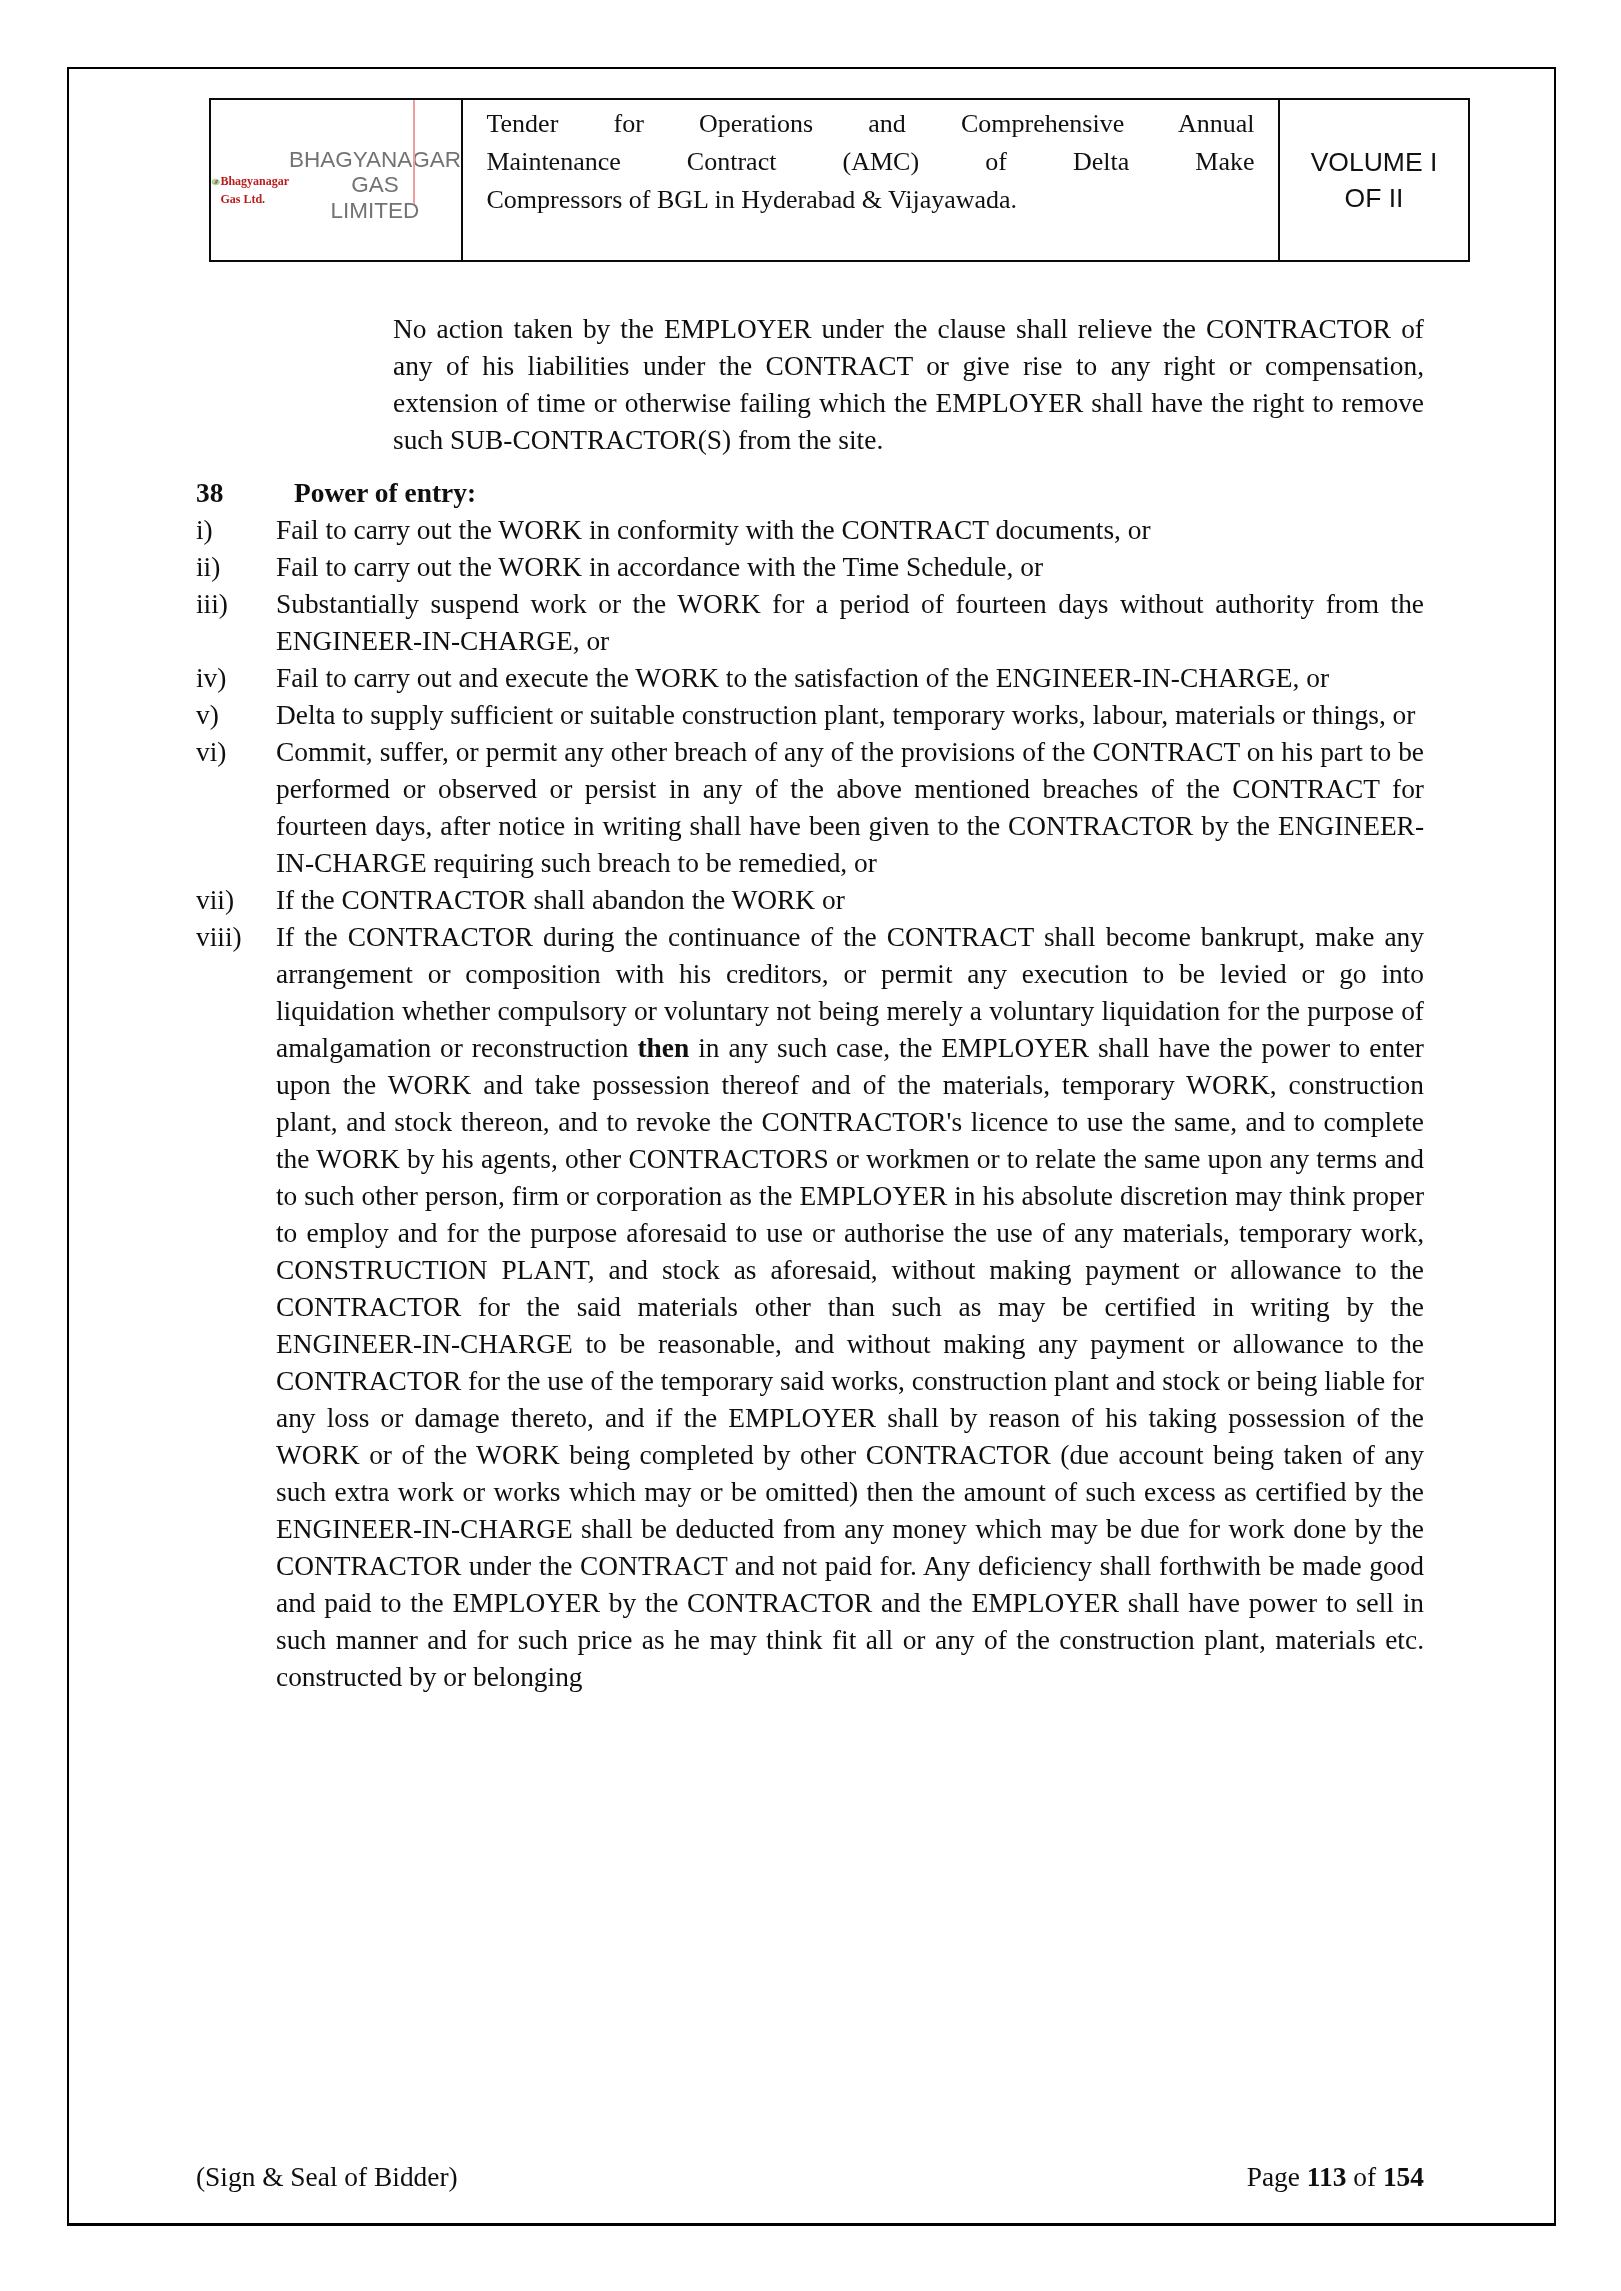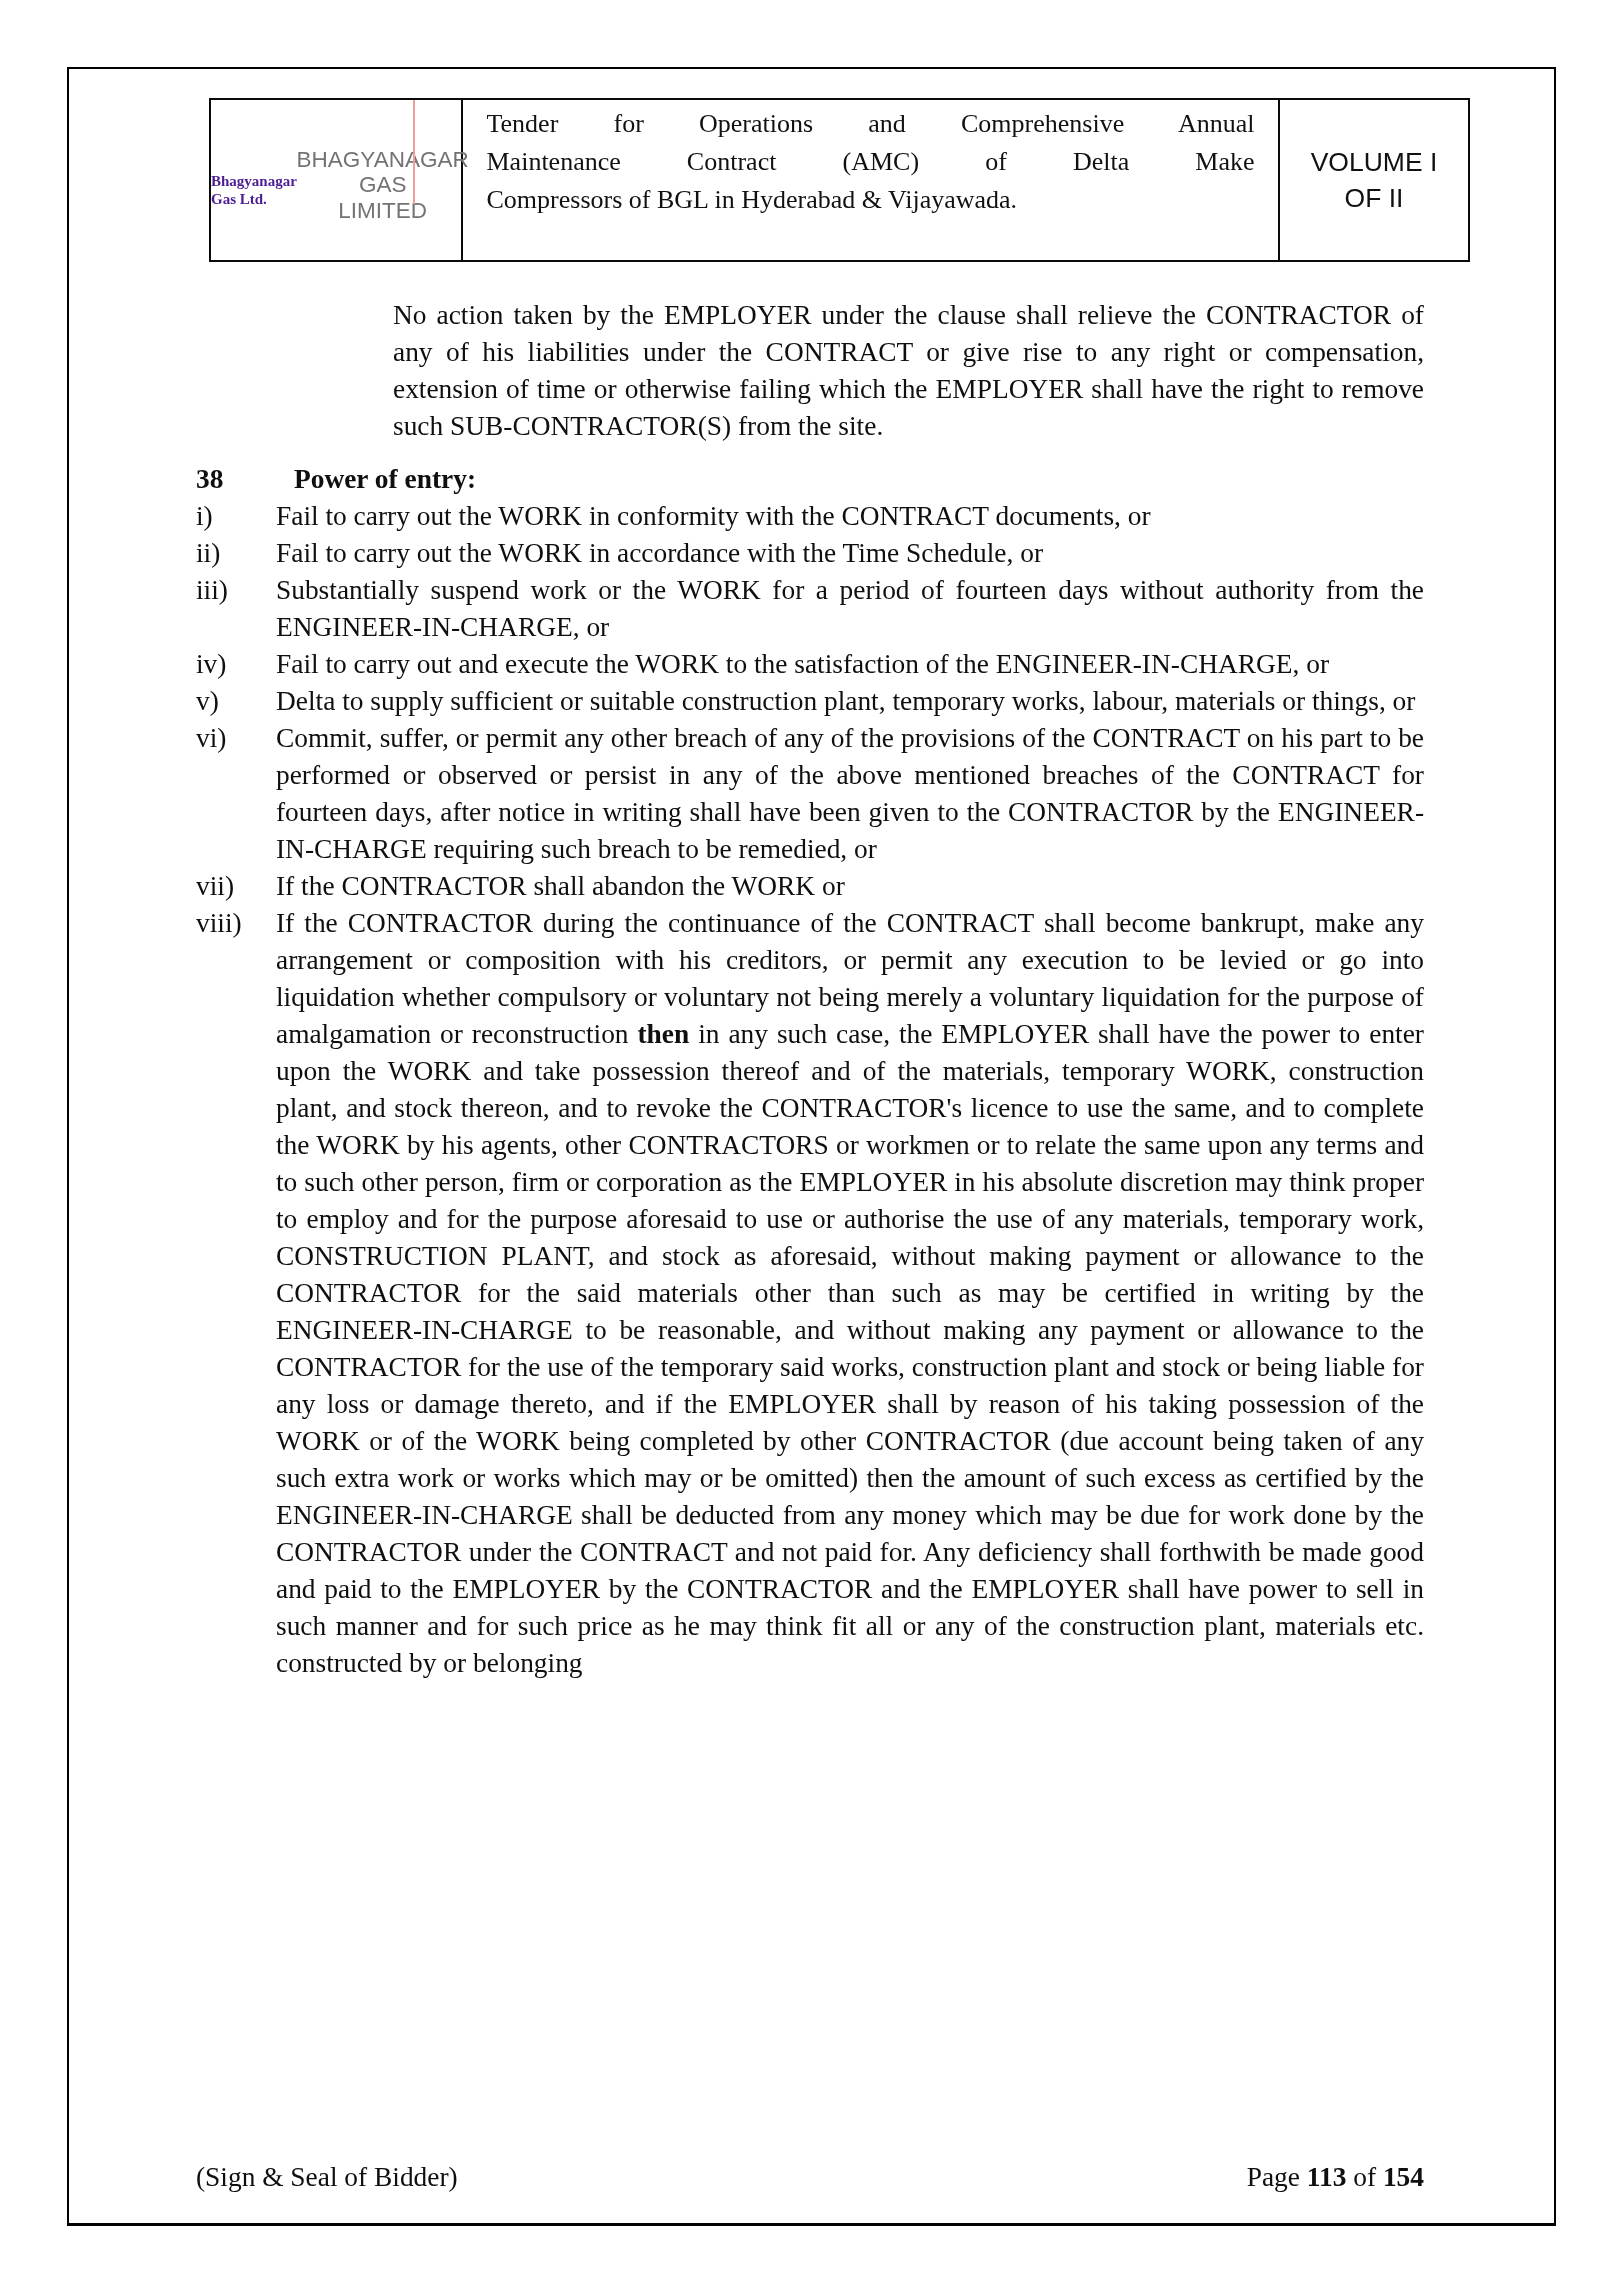--- a/index.html
+++ b/index.html
@@ -14,27 +14,27 @@
   .logo-cell{width:252px;border-right:2px solid #0a0a0a;display:flex;flex-direction:row;
         align-items:center;padding-top:4.9px;position:relative;}
   .title-cell{width:817px;border-right:2px solid #0a0a0a;padding:4.9px 23.5px 0 23.5px;
         font-family:Liberation Serif, serif;font-size:26px;
         line-height:38px;color:#111;}
   .volume-cell{flex:1;display:flex;flex-direction:column;justify-content:center;align-items:center;
         font-family:"Liberation Sans","DejaVu Sans",sans-serif;font-size:26.5px;line-height:36px;color:#111;}
   .t-line{white-space:nowrap;}
   .t-just{text-align:justify;text-align-last:justify;white-space:normal;}
   .t-center{text-align:center;white-space:nowrap;}
-  .logo-caption{font-size:15px;font-weight:bold;color:#4c1d95;line-height:18.6px;margin-top:16px;
+  .logo-caption{font-size:12px;font-weight:bold;color:#b91c1c;line-height:18.6px;margin-top:16px;
         font-family:"Liberation Serif","DejaVu Serif",serif;}
   .company-name{font-family:Liberation Sans, sans-serif;font-size:22.5px;
         line-height:25.5px;color:#737373;text-align:center;margin-top:4.9px;}
   .red-artifact{position:absolute;left:413px;top:100px;width:2px;height:104px;background:#ef9d9d;}
   
-  .content{position:absolute;left:196px;top:297px;width:1228px;font-size:27.4px;
+  .content{position:absolute;left:196px;top:311px;width:1228px;font-size:27.4px;
         line-height:37px;text-align:justify;}
   .intro{margin:0 0 0 197px;}
   .row{display:flex;align-items:flex-start;}
   .row-heading{margin-top:15.7px;font-weight:bold;}
   .num{flex:0 0 98px;text-align:left;}
   .m{flex:0 0 80px;text-align:left;}
   .txt{flex:1;}
   .first-indent{text-indent:6.9px;}
   .b{font-weight:bold;}
   

